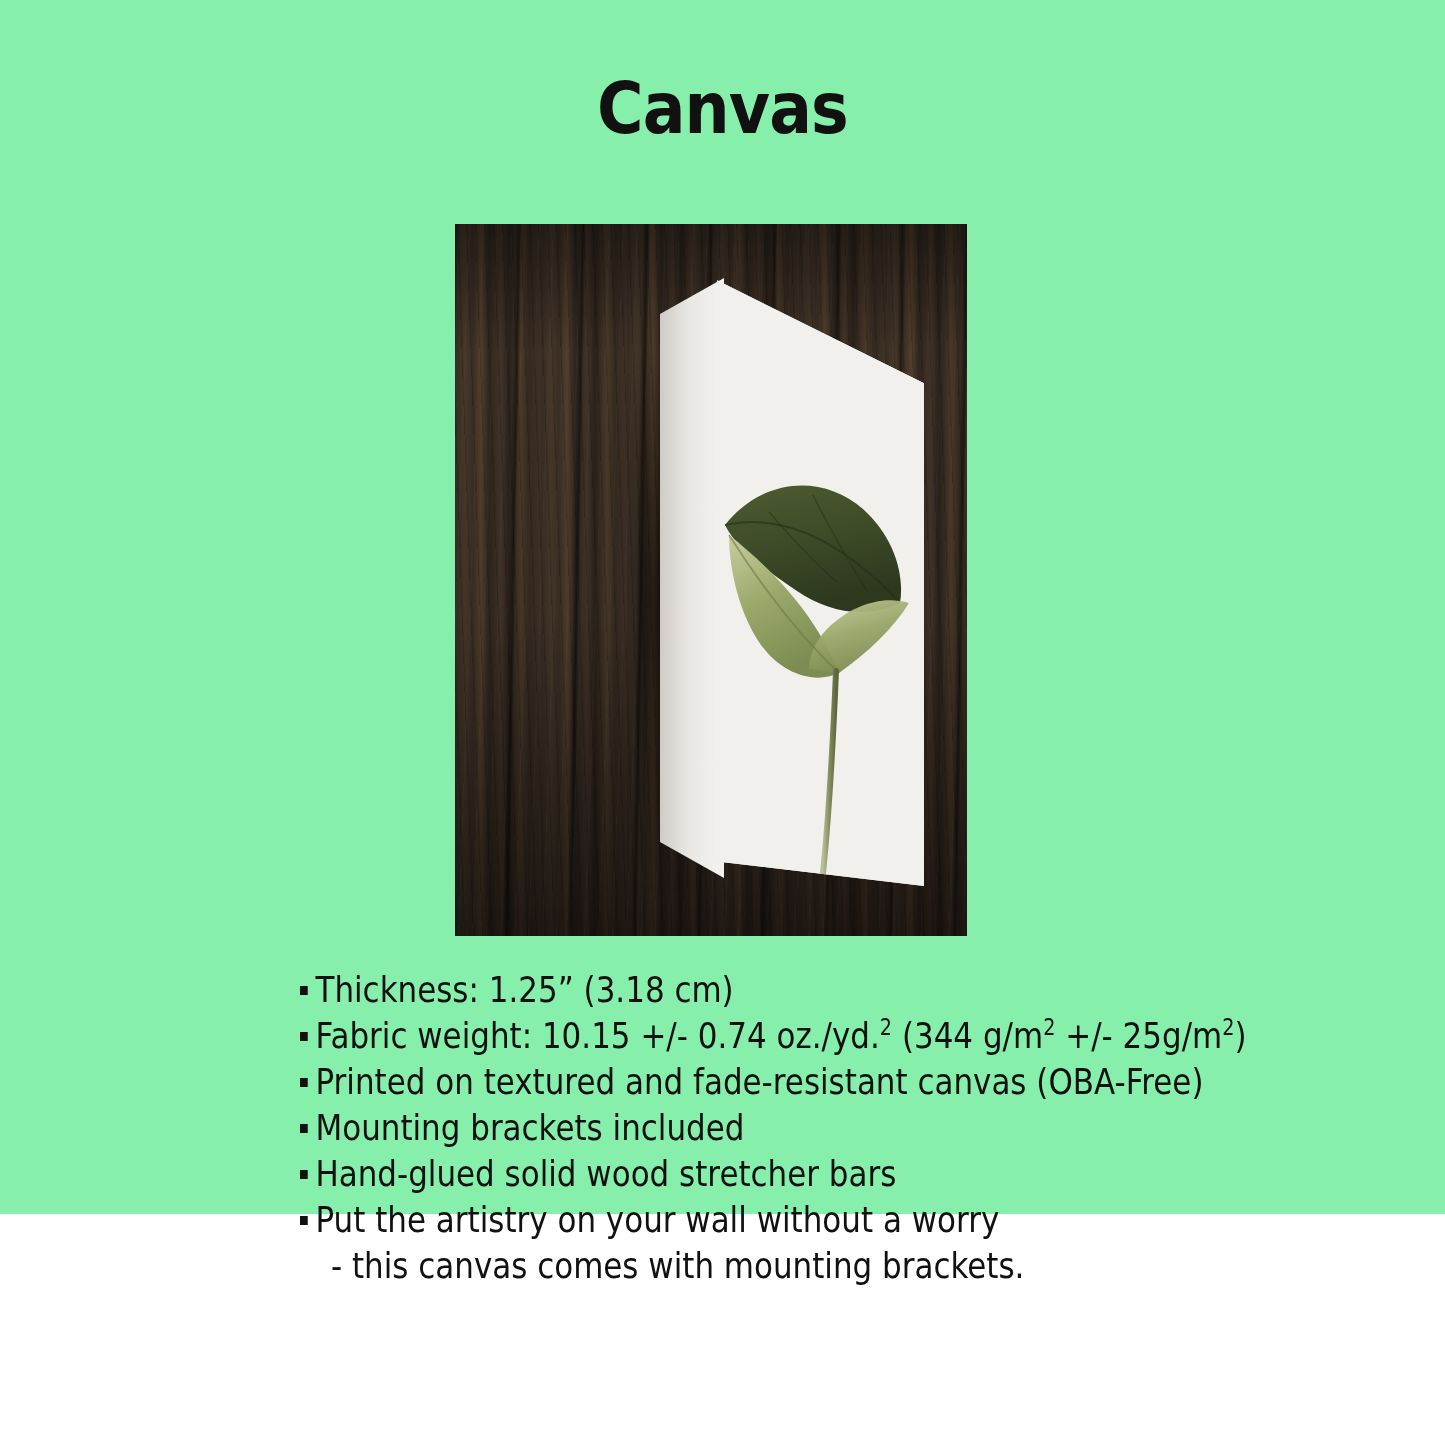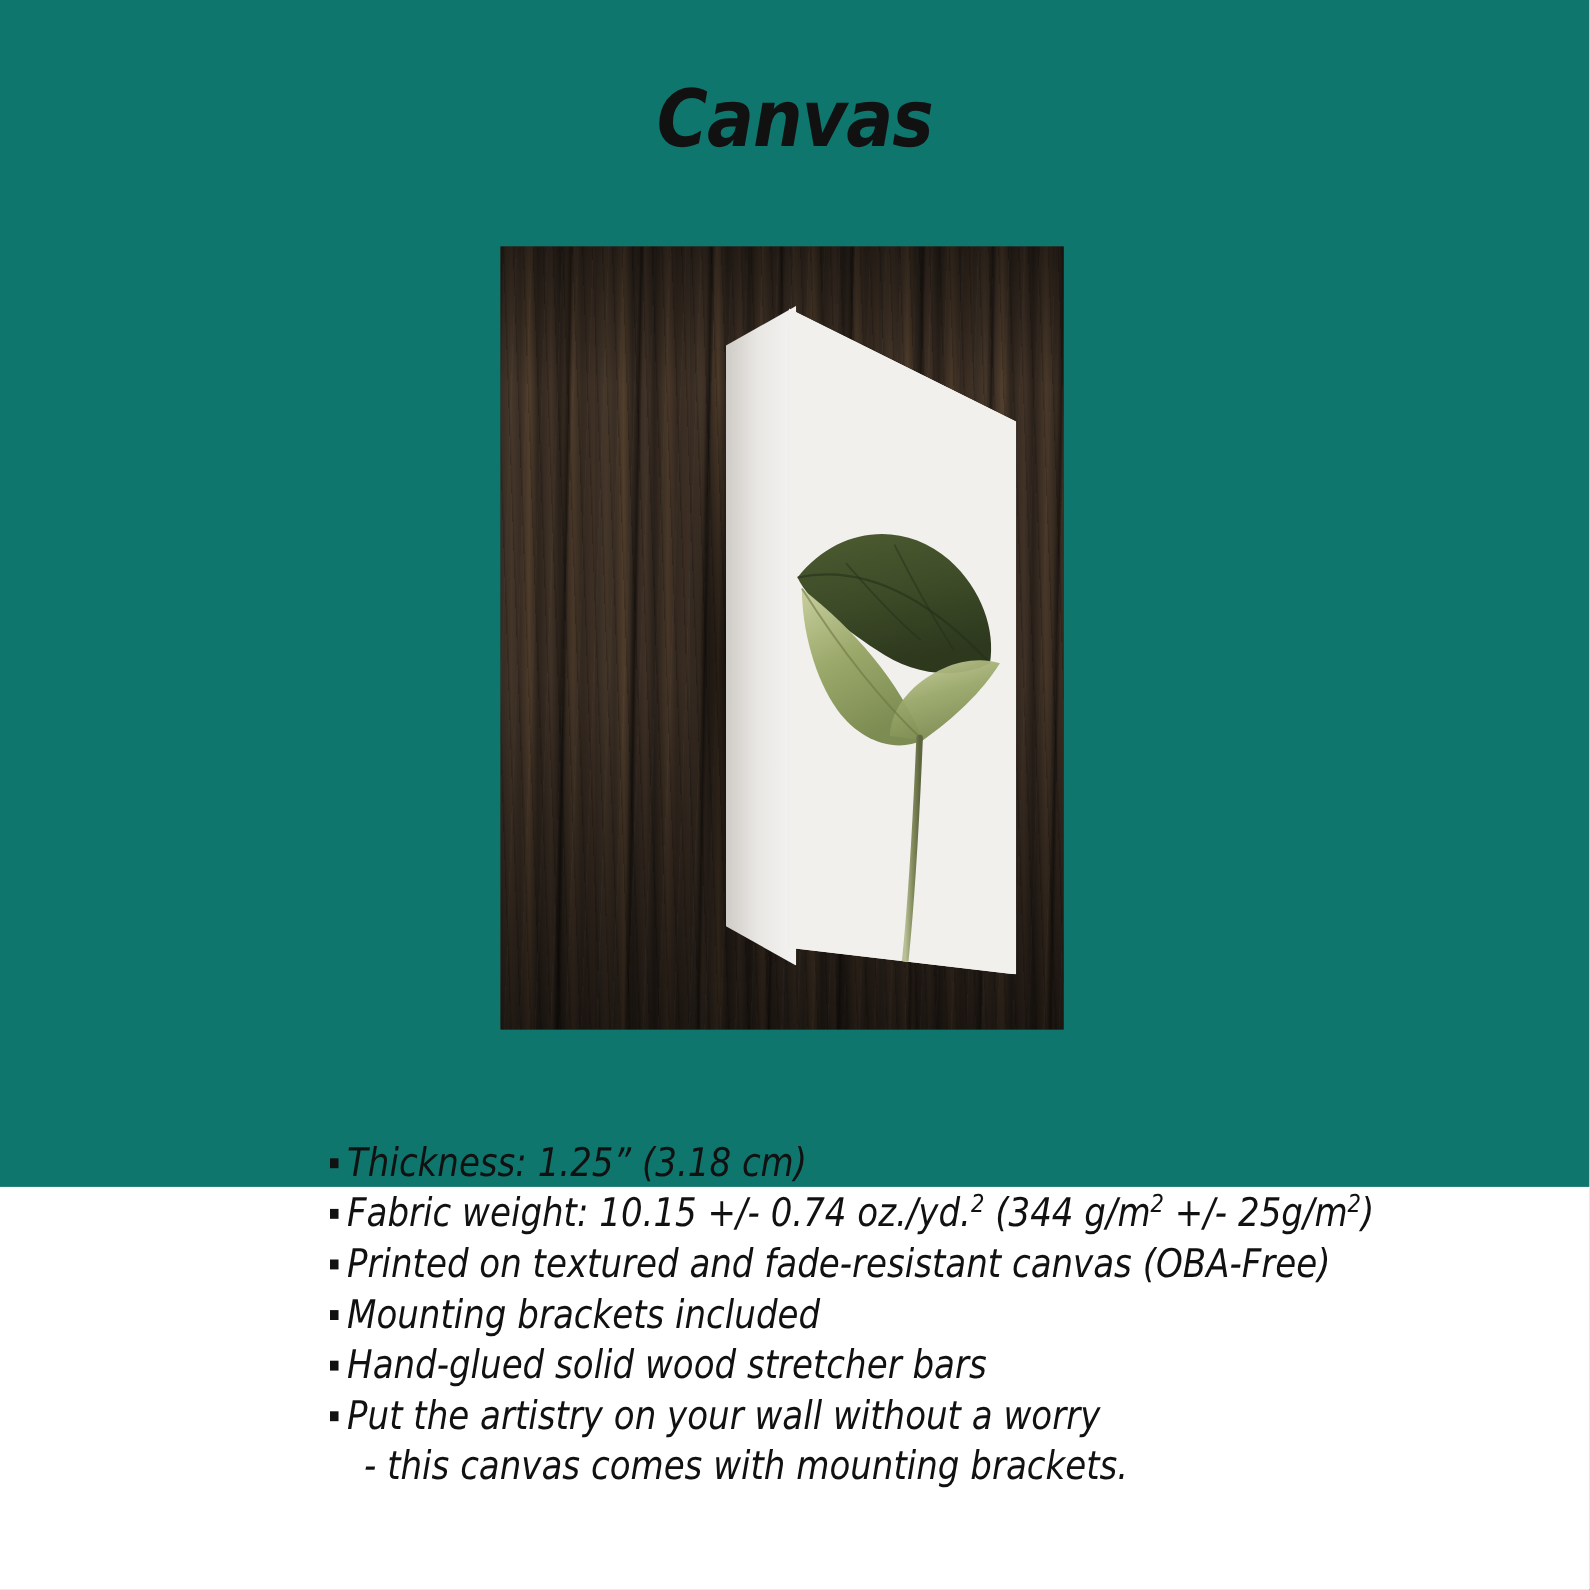--- a/index.html
+++ b/index.html
@@ -10,24 +10,23 @@
   body {
     width: 1445px;
     height: 1445px;
     font-family: "Liberation Sans", sans-serif;
     color: #111111;
     overflow: hidden;
   }
   .page {
     position: relative;
     width: 1445px;
-    height: 1079px;
-    background: #0f766e;
+    height: 1214px;
+    background: #86efac;
     box-sizing: border-box;
-    font-style: italic;
   }
   .title {
     text-align: center;
     font-family: "DejaVu Sans", sans-serif;
     font-weight: 700;
     font-size: 72px;
     letter-spacing: -1px;
     margin: 0;
     padding-top: 72px;
     line-height: 1;
@@ -110,21 +109,21 @@
     width: 140px;
     height: 580px;
     background: radial-gradient(ellipse at 20% 50%, rgba(0,0,0,0.55), rgba(0,0,0,0) 70%);
     filter: blur(6px);
   }
 
   
   .specs {
     position: absolute;
     left: 300px;
-    top: 1035px;
+    top: 967px;
     width: 1010px;
   }
   .spec-line {
     font-family: "DejaVu Sans", sans-serif;
     font-size: 36px;
     line-height: 1.28;
     color: #111111;
     white-space: nowrap;
     transform: scaleX(0.86);
     transform-origin: left center;

